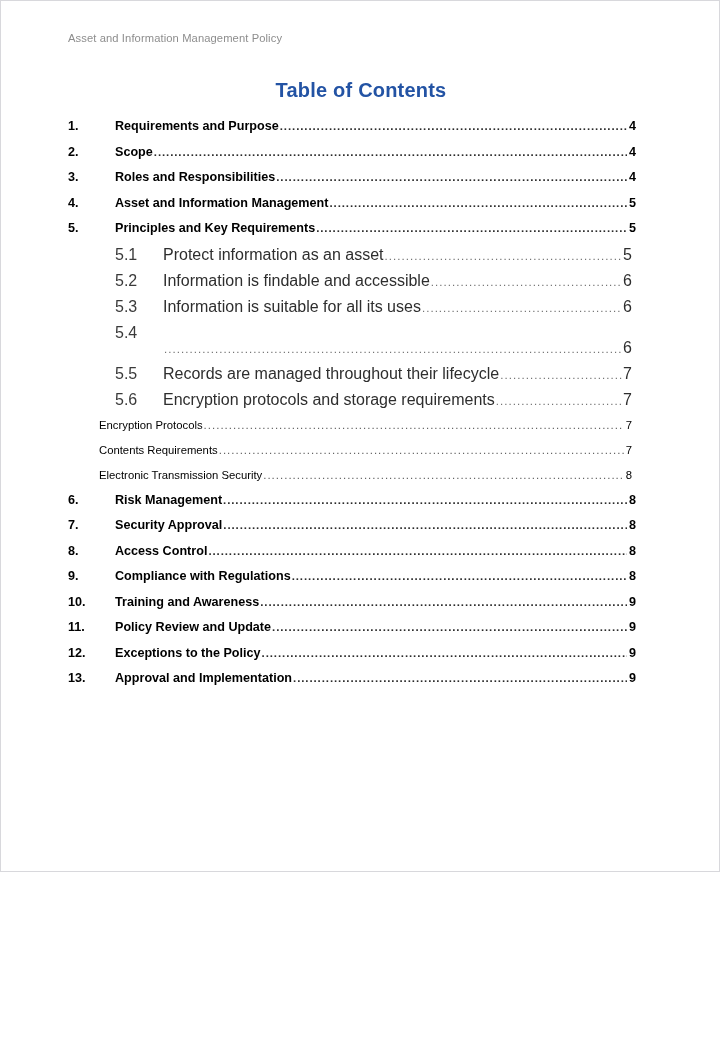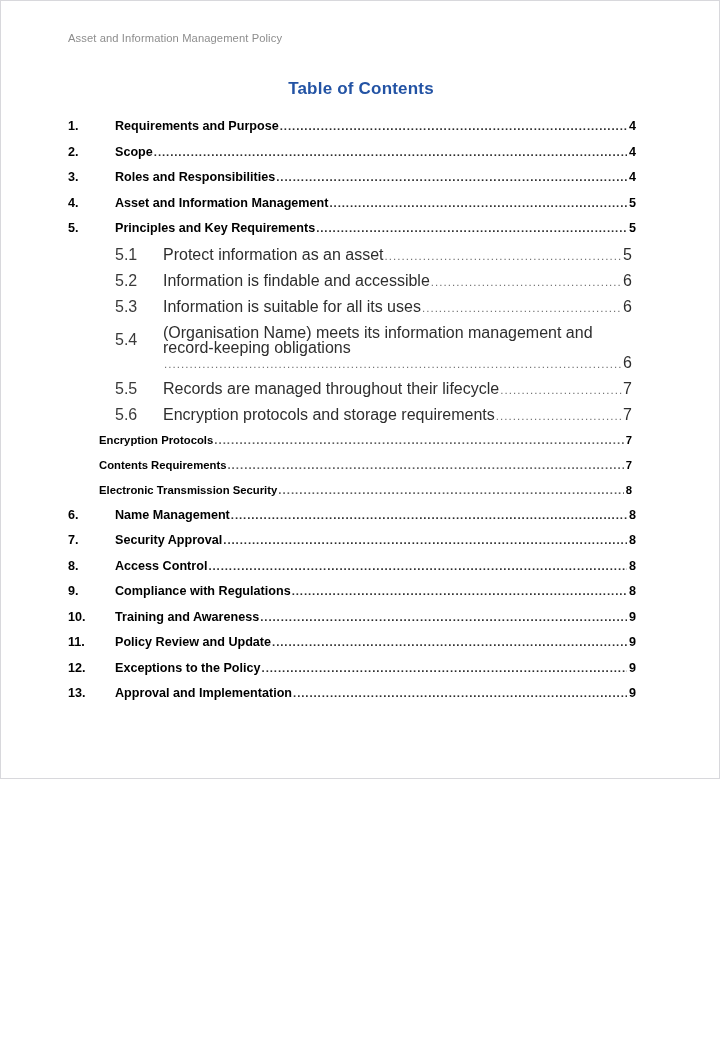--- a/index.html
+++ b/index.html
@@ -8,21 +8,21 @@
     background: #ffffff;
   }
   body {
     font-family: "Liberation Sans", sans-serif;
     -webkit-font-smoothing: antialiased;
   }
 
   .page {
     position: relative;
     width: 720px;
-    height: 779px;
+    height: 872px;
     box-sizing: border-box;
     background: #ffffff;
     border: 1px solid #d8d8dc;
     overflow: hidden;
   }
 
   
   .doc-header {
     position: absolute;
     top: 31px;
@@ -33,21 +33,21 @@
     white-space: nowrap;
   }
 
   
   .toc-title {
     position: absolute;
     top: 78px;
     left: 0;
     width: 720px;
     text-align: center;
-    font-size: 17px;
+    font-size: 20px;
     font-weight: bold;
     color: #2353a4;
     letter-spacing: 0.2px;
   }
 
   
   .toc {
     position: absolute;
     top: 118px;
     left: 67px;
@@ -110,37 +110,37 @@
   .lvl2 .toc-leader::after { color: #6e6e6e; letter-spacing: 1.05px; }
   .lvl2 .toc-page { min-width: 7px; padding-right: 4px; }
 
   
   .lvl2.multi {
     display: block;
     margin-bottom: 9px;
   }
   .lvl2.multi .row-a {
     display: flex;
-    align-items: center;
+    align-items: flex-start;
   }
   .lvl2.multi .row-b {
     display: flex;
     align-items: flex-start;
     padding-left: 48px;
   }
   .lvl2.multi .wrap-text {
     flex: 0 1 auto;
     max-width: 432px;
     white-space: normal;
   }
 
   
   .lvl3 {
     font-size: 11.3px;
-    font-weight: bold;
+    font-weight: normal;
     color: #000;
     padding-left: 31px;
     margin-bottom: 10px;
   }
   .lvl3 .toc-leader::after { color: #5d5d5d; letter-spacing: 1.0px; }
   .lvl3 .toc-page { min-width: 7px; padding-right: 4px; }
 
   
   .doc-footer {
     position: absolute;
@@ -207,21 +207,20 @@
       </div>
       <div class="toc-entry lvl2">
         <span class="toc-num">5.3</span>
         <span class="toc-label">Information is suitable for all its uses</span>
         <span class="toc-leader"></span>
         <span class="toc-page">6</span>
       </div>
       <div class="toc-entry lvl2 multi">
         <div class="row-a">
           <span class="toc-num">5.4</span>
-          <span class="wrap-text">(Organisation Name) meets its information management and record-keeping obligations</span>
         </div>
         <div class="row-b">
           <span class="toc-label"></span>
           <span class="toc-leader"></span>
           <span class="toc-page">6</span>
         </div>
       </div>
       <div class="toc-entry lvl2">
         <span class="toc-num">5.5</span>
         <span class="toc-label">Records are managed throughout their lifecycle</span>
@@ -247,21 +246,21 @@
         <span class="toc-page">7</span>
       </div>
       <div class="toc-entry lvl3">
         <span class="toc-num"></span>
         <span class="toc-label">Electronic Transmission Security</span>
         <span class="toc-leader"></span>
         <span class="toc-page">8</span>
       </div>
       <div class="toc-entry lvl1">
         <span class="toc-num">6.</span>
-        <span class="toc-label">Name Management</span>
+        <span class="toc-label">Risk Management</span>
         <span class="toc-leader"></span>
         <span class="toc-page">8</span>
       </div>
       <div class="toc-entry lvl1">
         <span class="toc-num">7.</span>
         <span class="toc-label">Security Approval</span>
         <span class="toc-leader"></span>
         <span class="toc-page">8</span>
       </div>
       <div class="toc-entry lvl1">

